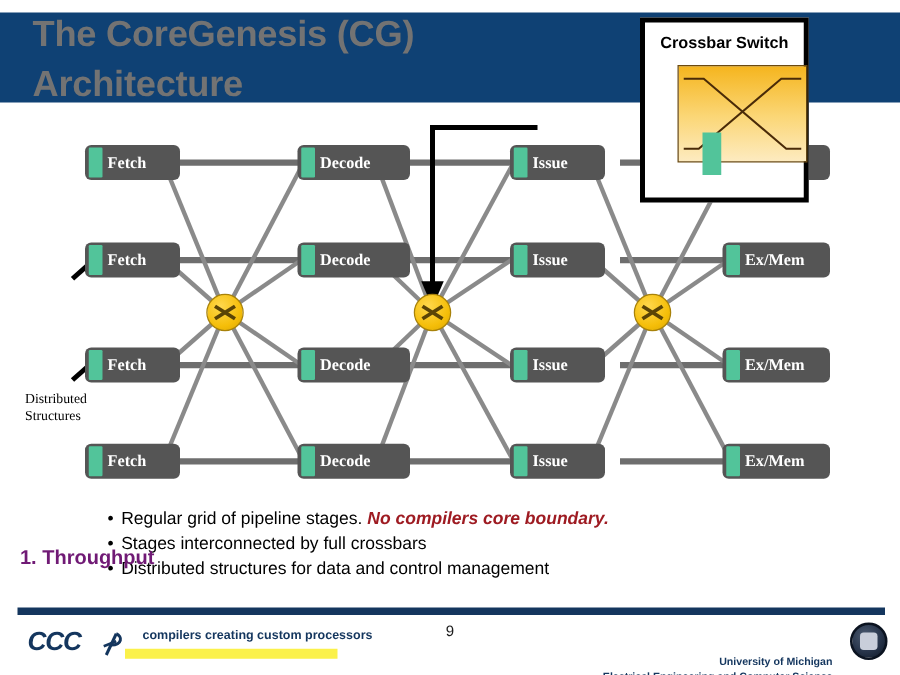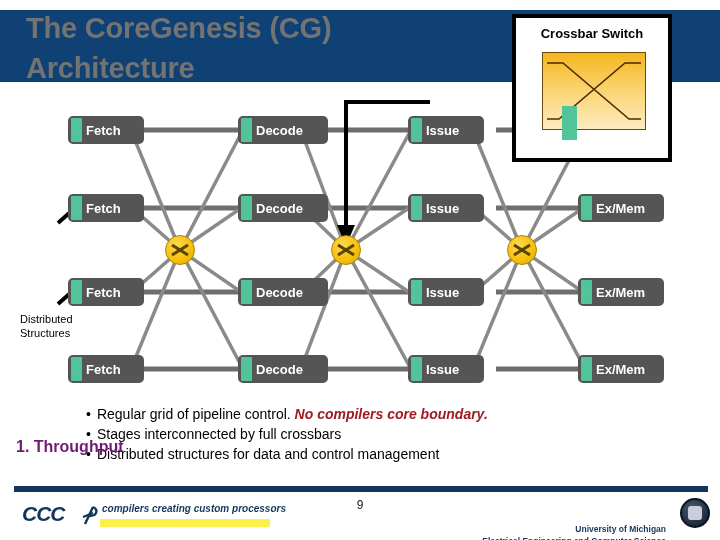--- a/index.html
+++ b/index.html
@@ -32,21 +32,21 @@
     font-weight: bold;
     line-height: 40px;
     letter-spacing: -0.2px;
     white-space: pre-wrap;
   }
 
   
   #diagram {
     position: absolute;
     left: 0; top: 82px;
-    width: 712px; height: 320px;
+    width: 712px; height: 320px; font-family: Liberation Serif, serif;
   }
   #links { position: absolute; left: 0; top: 0; }
 
   .stage {
     position: absolute;
     height: 28px;
     border-radius: 5px;
     background: #555555;
     display: flex;
     align-items: center;
@@ -86,21 +86,21 @@
     font-size: 11px;
     color: #000000;
     line-height: 14px;
     white-space: pre-line;
   }
 
   
   #callout {
     position: absolute;
     left: 512px; top: 14px;
-    width: 160px; height: 148px;
+    width: 135px; height: 148px;
     background: #ffffff;
     border: 4px solid #000000;
     box-sizing: border-box;
     text-decoration: underline;
   }
   #callout-title {
     position: absolute;
     left: 0; top: 8px;
     width: 100%;
     text-align: center;
@@ -170,24 +170,23 @@
     left: 0; top: 4px;
     font-size: 21px;
     font-weight: bold;
     font-style: italic;
     color: #14365E;
     letter-spacing: -1px;
     text-align: right;
   }
   #cccp-tag {
     position: absolute;
-    left: 80px; top: 5px;
+    left: 92px; top: 5px;
     font-size: 10px;
     font-weight: bold;
-    font-style: italic;
     color: #14365E;
     white-space: nowrap;
   }
   #cccp-underline {
     position: absolute;
     left: 78px; top: 21px;
     width: 170px; height: 8px;
     background: #FBF14A;
   }
 
@@ -396,21 +395,21 @@
       <svg width="102" height="76" viewBox="0 0 102 76">
         <path d="M4 10 L20 10 L86 66 L98 66" stroke="#4A2B08" stroke-width="1.6" fill="none"></path>
         <path d="M4 66 L16 66 L82 10 L98 10" stroke="#4A2B08" stroke-width="1.6" fill="none"></path>
       </svg>
     </div>
     <div id="callout-bar"></div>
   </div>
 
   <div id="bullets">
     <div class="bullet">
-      <span class="dot">•</span><span>Regular grid of pipeline control. </span><span class="emph-red">No compilers core boundary.</span>
+      <span class="dot">•</span><span>Regular grid of pipeline stages. </span><span class="emph-red">No compilers core boundary.</span>
     </div>
     <div class="bullet">
       <span class="dot">•</span><span>Stages interconnected by full crossbars</span>
     </div>
     <div class="bullet">
       <span class="dot">•</span><span>Distributed structures for data and control management</span>
     </div>
   </div>
 
   <div id="overlay-heading">1. Throughput</div>

